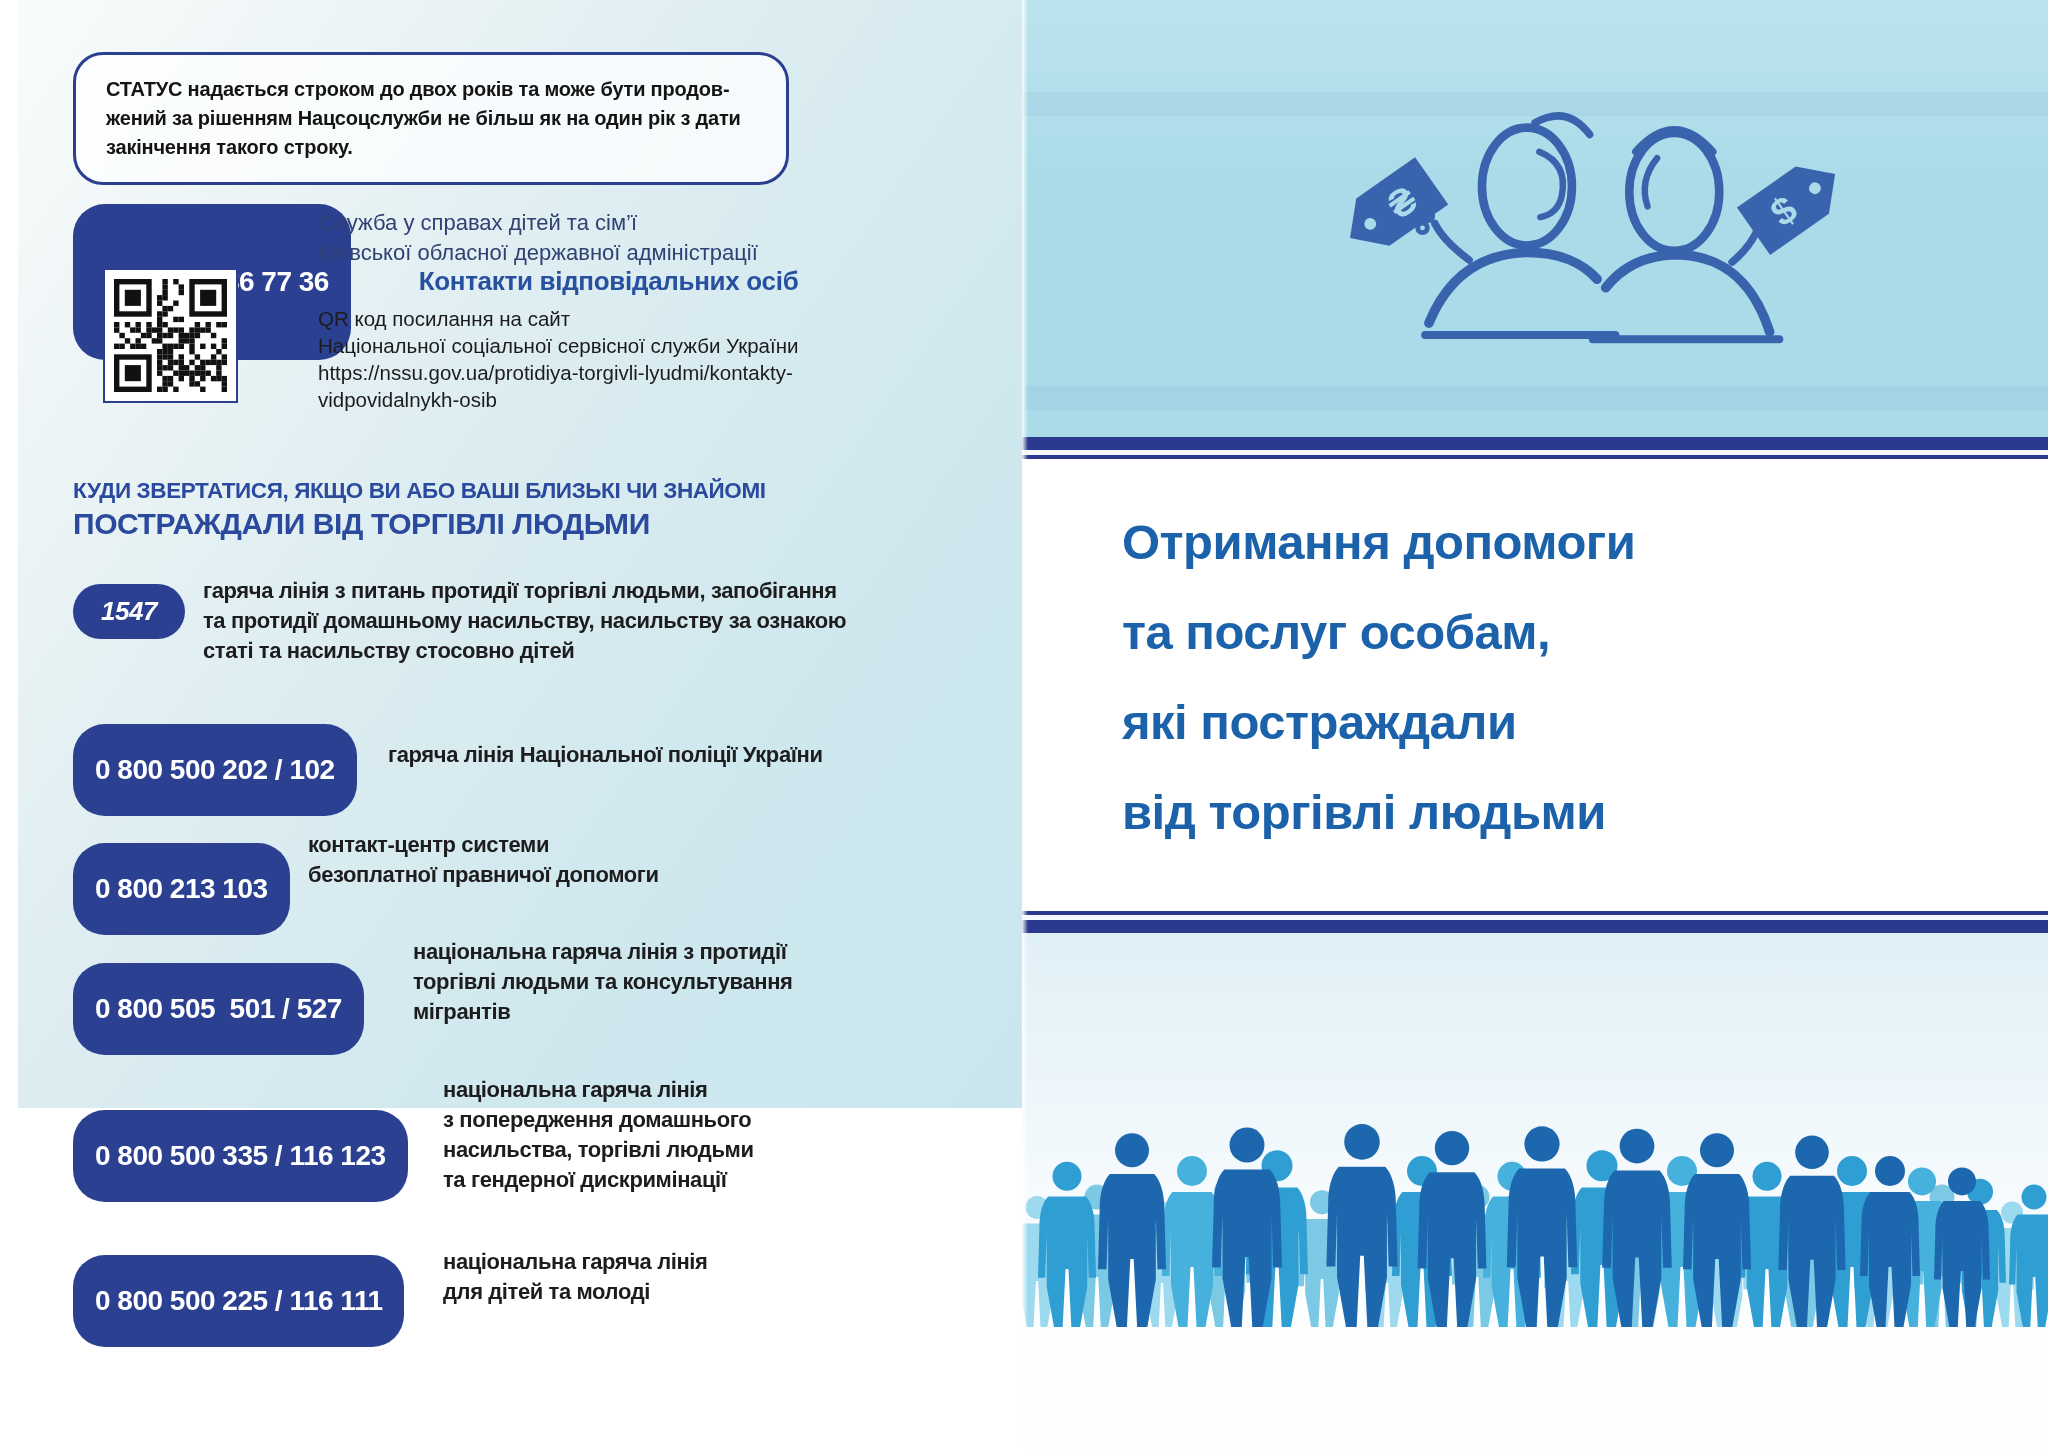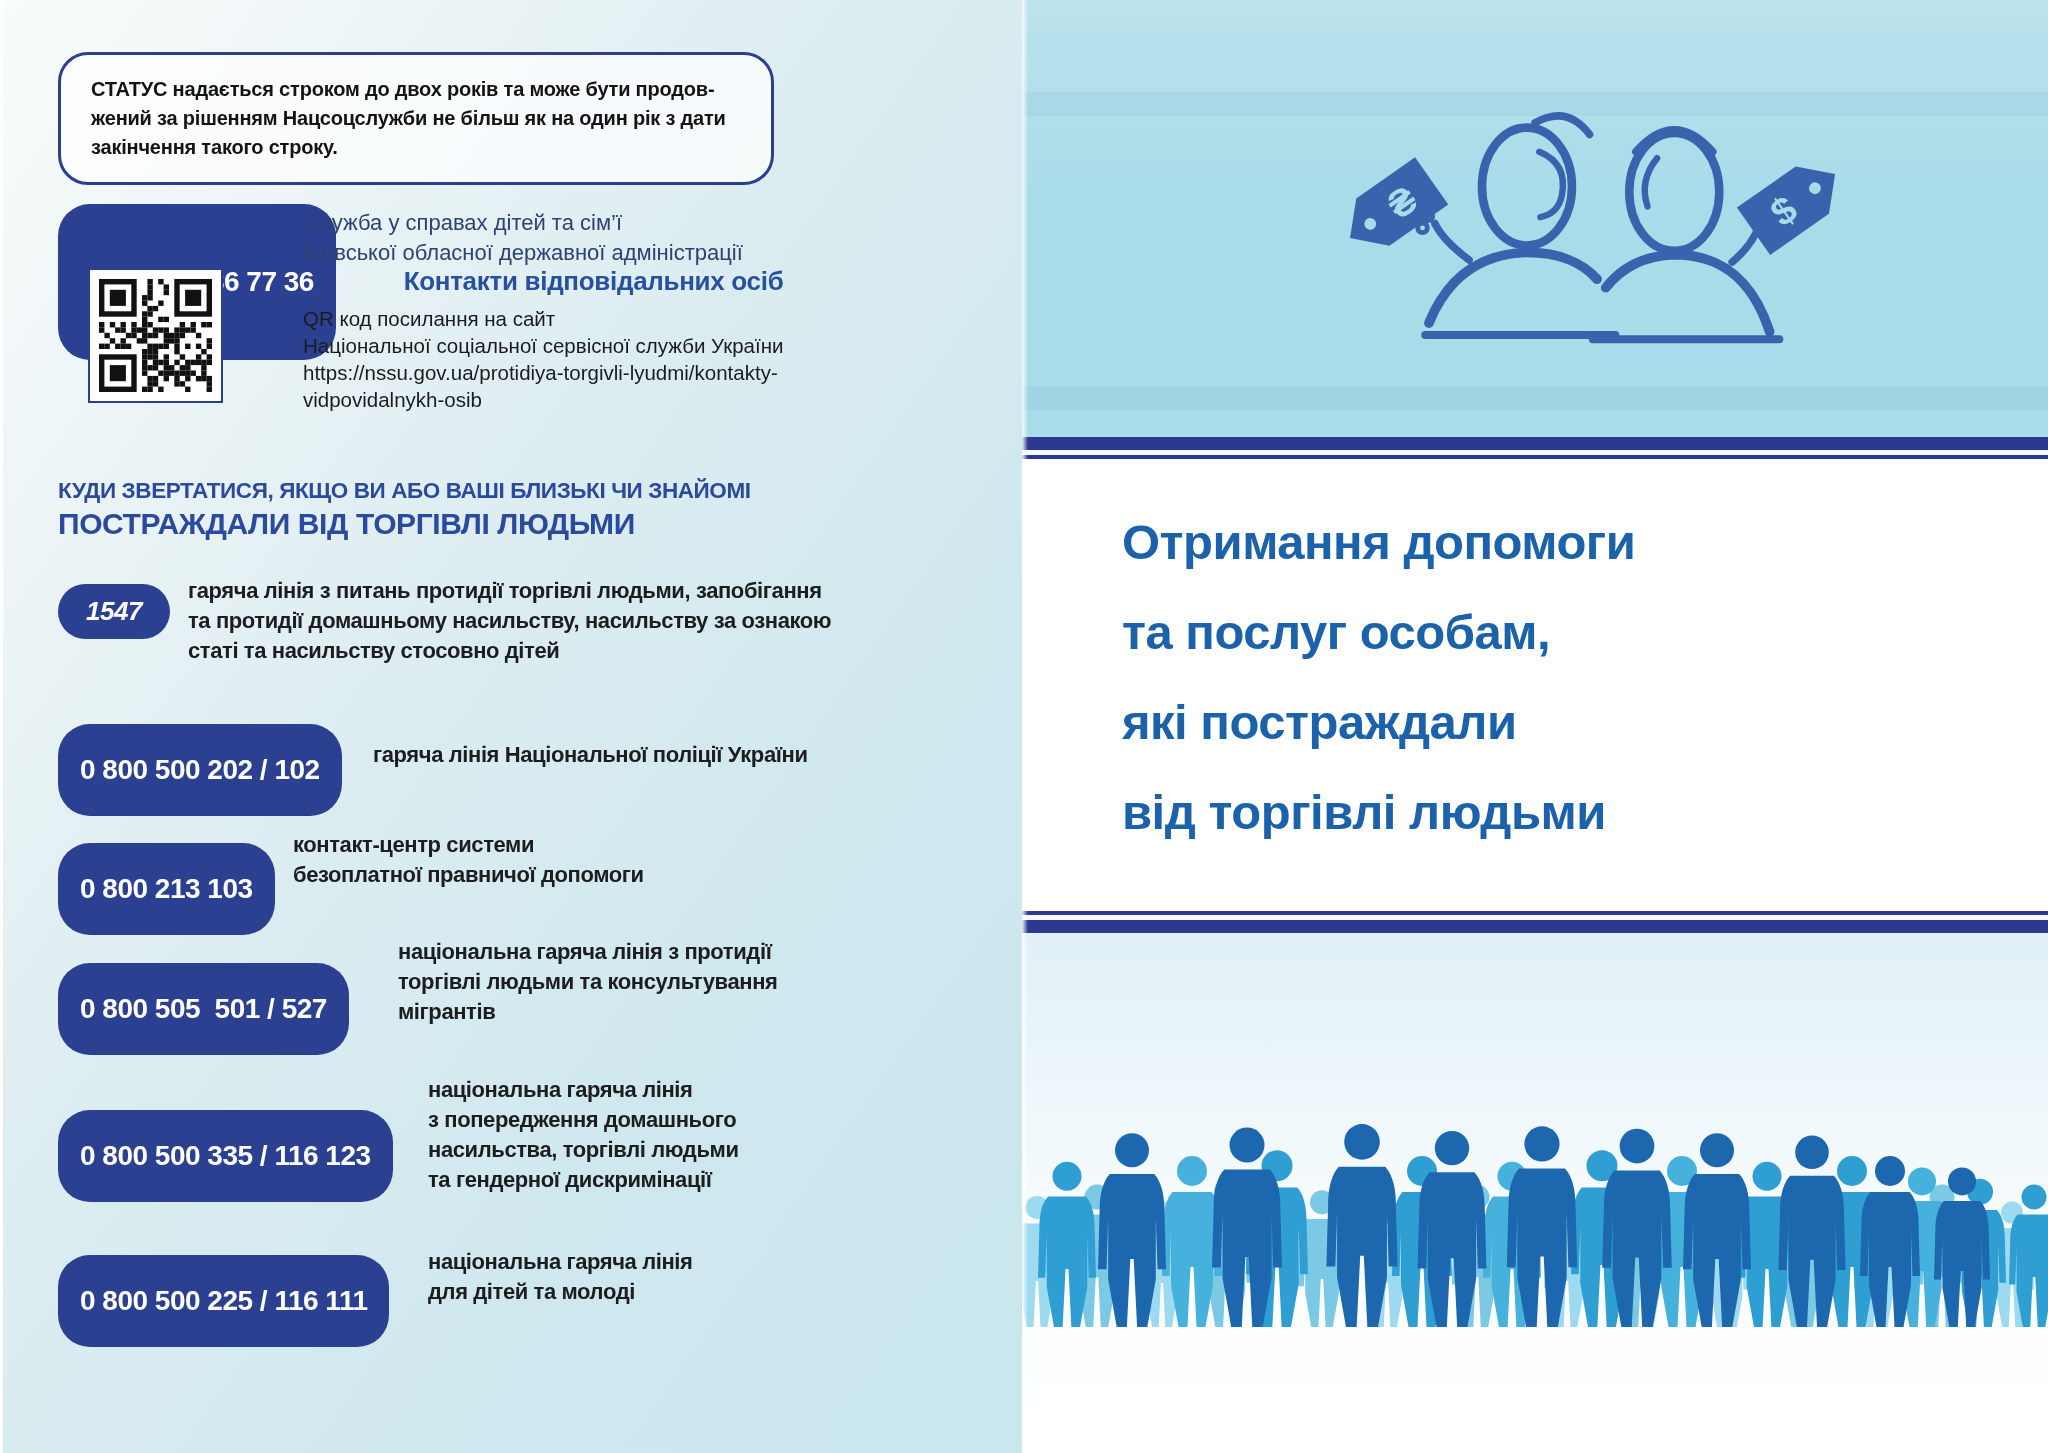--- a/index.html
+++ b/index.html
@@ -4,21 +4,21 @@
 <style>
   html,body{margin:0;padding:0;}
   body{
     font-family:"Liberation Sans","DejaVu Sans",sans-serif;
     width:2048px;height:1453px;overflow:hidden;background:#fff;
   }
   .page{position:relative;width:2048px;height:1453px;}
 
   
   .left-panel{
-    position:absolute;left:3px;top:0;width:1022px;height:1453px;
+    position:absolute;left:18px;top:0;width:1022px;height:1108px;
     background:linear-gradient(125deg,#f9fcfc 0%,#eef5f6 18%,#ddedf1 42%,#cfe8ee 70%,#c9e6ee 100%);
   }
   .status-box{
     position:absolute;left:55px;top:52px;width:650px;
     background:rgba(253,254,255,.8);
     border:3px solid #2b3e8f;border-radius:30px;
     padding:20px 30px;
   }
   .status-box .txt{
     font-size:20px;line-height:29px;font-weight:bold;color:#141414;

